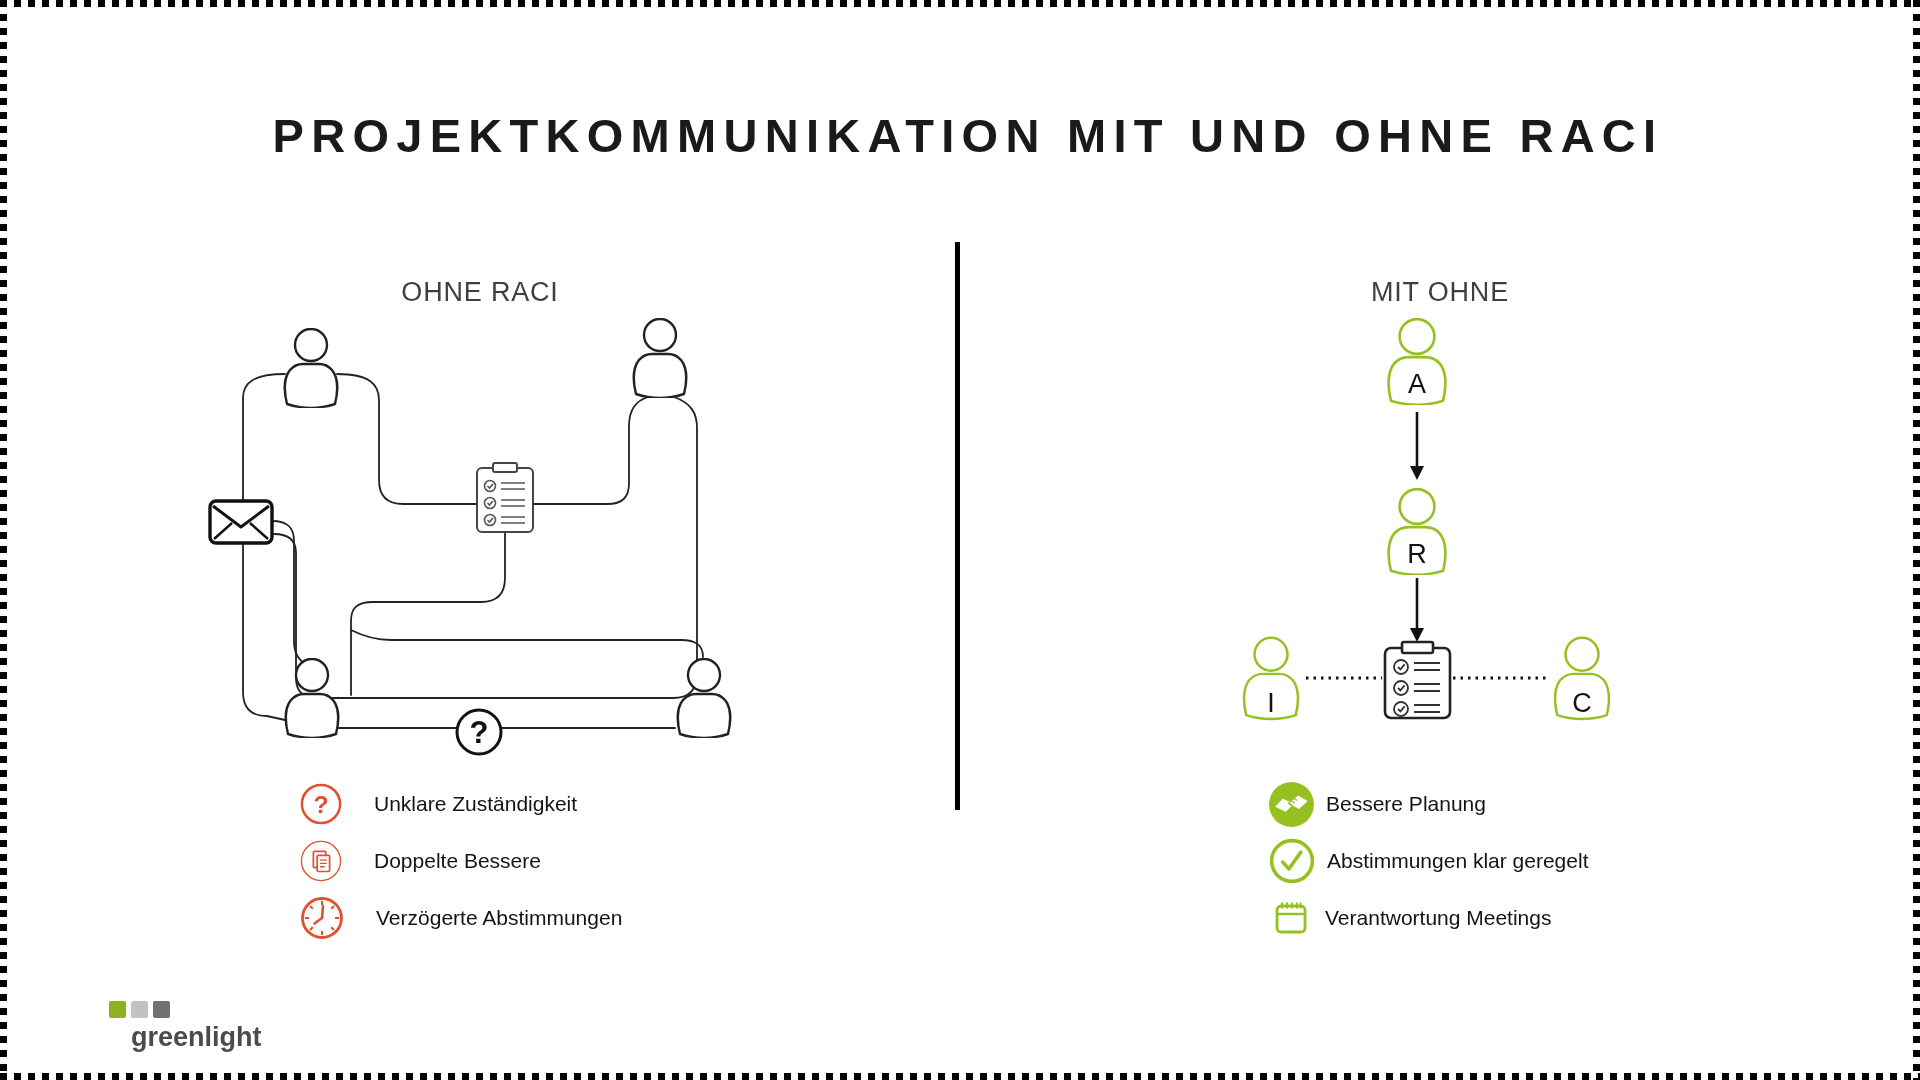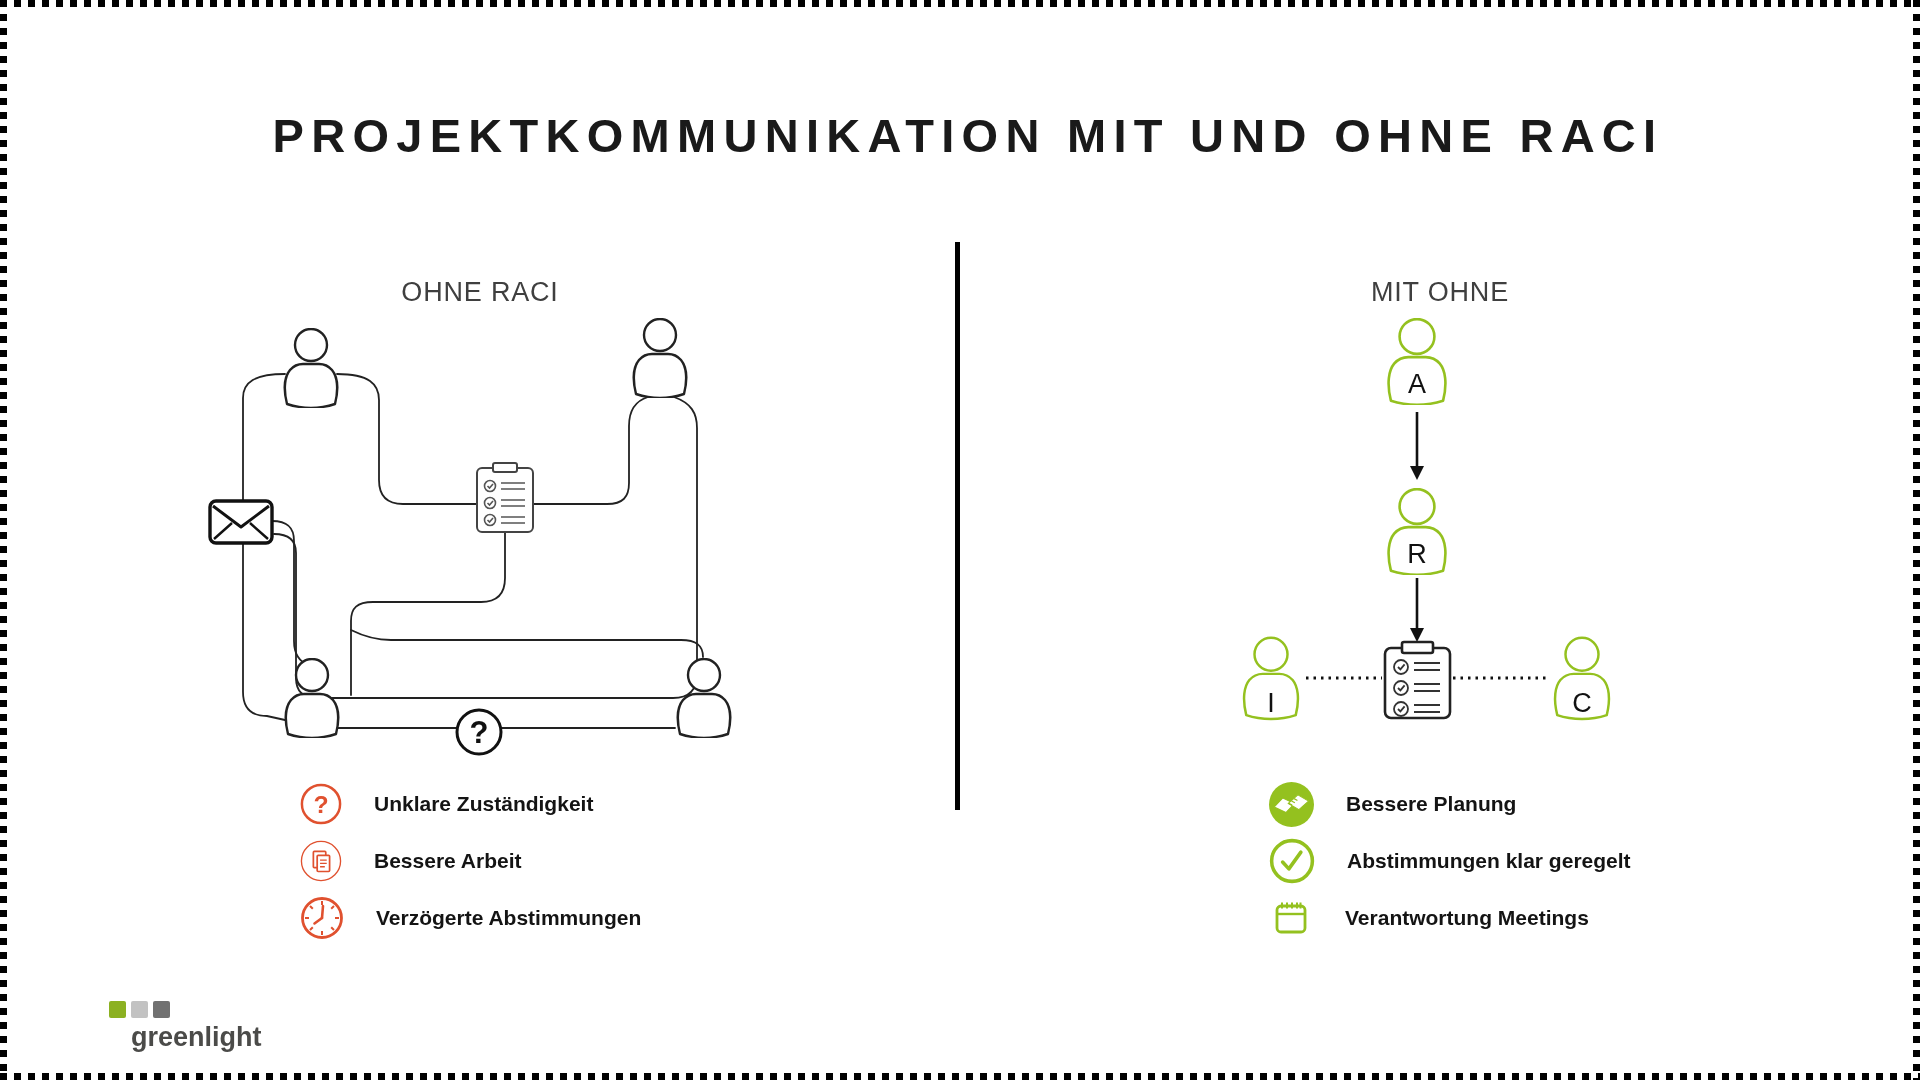--- a/index.html
+++ b/index.html
@@ -32,22 +32,22 @@
   .person-green{color:var(--green,#94C11F);}
   .tangle{stroke:#222;stroke-width:1.8;fill:none;stroke-linecap:round;}
   .role-letter{font-size:27px;fill:#111;}
   .q-glyph{font-size:31px;font-weight:700;fill:#111;}
 
   .bullets{position:absolute;}
   .bullets.left{left:300px;top:781px;}
   .bullets.right{left:1269px;top:781px;}
   .bullet-row{display:flex;align-items:center;height:46px;margin-bottom:11px;}
   .bullets.left .bullet-row{gap:32px;}
-  .bullets.right .bullet-row{gap:32px;}
-  .bullet-label{font-size:21px;color:#141414;white-space:nowrap;font-weight:bold;}
+  .bullets.right .bullet-row{gap:12px;}
+  .bullet-label{font-size:21px;color:#141414;white-space:nowrap;}
 
   .logo{position:absolute;left:109px;top:1001px;}
   .logo-squares{display:flex;gap:5px;}
   .logo-sq{width:17px;height:17px;border-radius:2px;}
   .sq-green{background:var(--logo-green,#8CB122);}
   .sq-light{background:var(--logo-gray-light,#C2C2C2);}
   .sq-dark{background:var(--logo-gray-dark,#717171);}
   .logo-text{margin:4px 16px 0 22px;font-size:27px;font-weight:700;color:var(--logo-text,#4B4B49);letter-spacing:0;}
 </style>
 </head>
@@ -184,21 +184,21 @@
     </div>
     <div class="bullet-row">
       <svg width="42" height="42" viewBox="0 0 44 44">
         <circle cx="22" cy="22" r="20.5" fill="none" stroke="var(--orange,#E0512F)" stroke-width="1.4"></circle>
         <g stroke="var(--orange,#E0512F)" stroke-width="1.8" fill="#fff">
           <rect x="14" y="12" width="13" height="17" rx="1"></rect>
           <rect x="18" y="16" width="13" height="17" rx="1"></rect>
           <path d="M21 21 h7 M21 24.5 h7 M21 28 h5" fill="none" stroke-width="1.4"></path>
         </g>
       </svg>
-      <span class="bullet-label">Bessere Arbeit</span>
+      <span class="bullet-label">Doppelte Bessere</span>
     </div>
     <div class="bullet-row">
       <svg width="44" height="44" viewBox="0 0 44 44">
         <circle cx="22" cy="22" r="19.5" fill="none" stroke="var(--orange,#E0512F)" stroke-width="2.8"></circle>
         <g stroke="var(--orange,#E0512F)" stroke-width="2">
           <path d="M22 5 v4 M22 35 v4 M5 22 h4 M35 22 h4 M10 10 l2.8 2.8 M31.2 31.2 l2.8 2.8 M34 10 l-2.8 2.8 M12.8 31.2 L10 34"></path>
         </g>
         <g stroke="var(--orange,#E0512F)" stroke-width="2.6" stroke-linecap="round">
           <path d="M22 22 L23 10"></path>
           <path d="M22 22 L14.5 27.5"></path>

